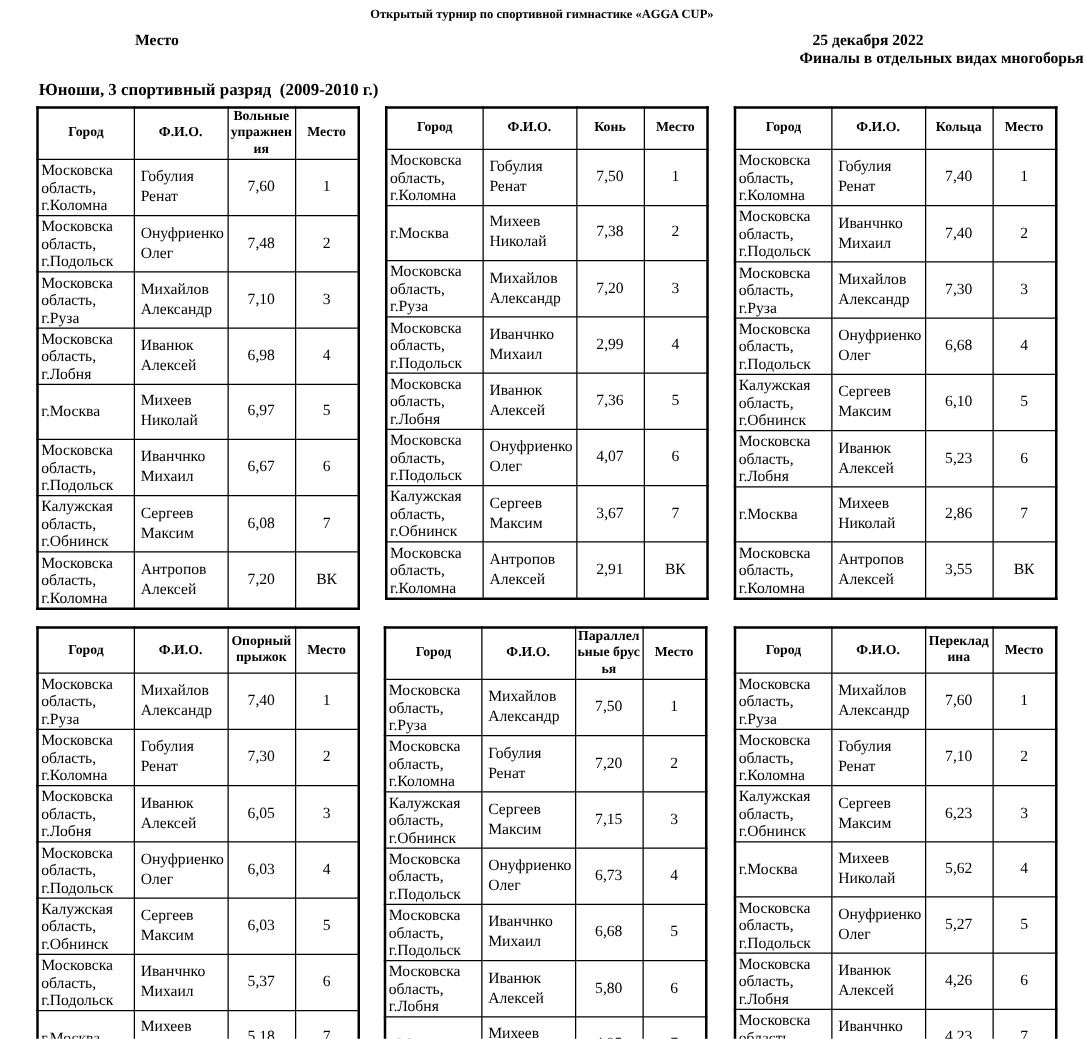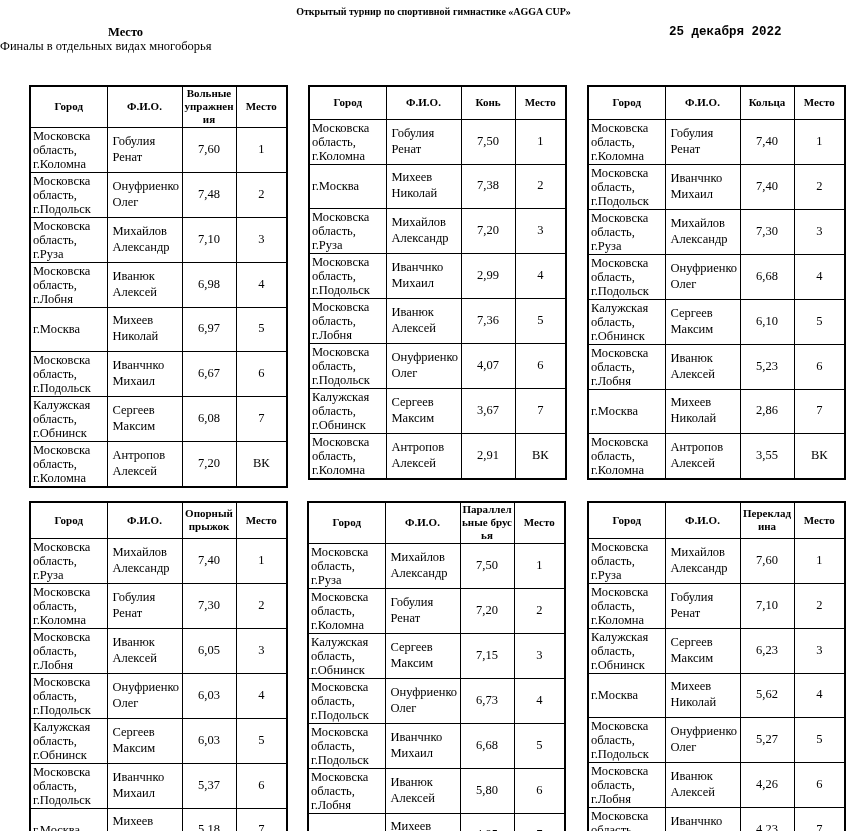--- a/index.html
+++ b/index.html
@@ -4,22 +4,22 @@
 <style>
   html,body{margin:0;padding:0}
   body{
     width:867px;height:831px;overflow:hidden;position:relative;
     background:#ffffff;color:#000;
     font-family:"Liberation Serif", serif;
   }
   .page{position:absolute;inset:0;}
   .doc-title{position:absolute;top:6px;left:0;width:867px;text-align:center;font-weight:bold;font-size:10px;}
   .doc-location{position:absolute;top:25px;left:108px;font-weight:bold;font-size:12.5px;}
-  .doc-date{position:absolute;top:25px;left:669px;font-weight:bold;font-size:12.5px;font-family:Liberation Mono, monospace;}
-  .doc-subtitle{position:absolute;top:39px;left:0;width:867px;text-align:left;font-weight:normal;font-size:12.5px;}
+  .doc-date{position:absolute;top:25px;left:650px;font-weight:bold;font-size:12.5px;}
+  .doc-subtitle{position:absolute;top:39px;left:0;width:867px;text-align:right;font-weight:bold;font-size:12.5px;}
   .section-heading{position:absolute;top:64px;left:31px;font-weight:bold;font-size:13.5px;white-space:pre;}
 
   table.results-table{
     position:absolute;border-collapse:collapse;table-layout:fixed;
     width:257px;border:2px solid #000;background:#fff;
   }
   table.results-table.top{top:85px}
   table.results-table.bottom{top:501px}
   col.col-city{width:77px}
   col.col-name{width:75px}
@@ -37,20 +37,21 @@
   td.cell-score,td.cell-place{text-align:center}
 </style>
 </head>
 <body>
 
 <div class="page">
   <div class="doc-title">Открытый турнир по спортивной гимнастике «AGGA CUP»</div>
   <div class="doc-location">Место</div>
   <div class="doc-date">25 декабря 2022</div>
   <div class="doc-subtitle">Финалы в отдельных видах многоборья</div>
+  <div class="section-heading">Юноши, 3 спортивный разряд  (2009-2010 г.)</div>
 
   <table class="results-table top" style="left:29px">
       <colgroup>
         <col class="col-city">
         <col class="col-name">
         <col class="col-score">
         <col class="col-place">
       </colgroup>
       <thead>
         <tr>

